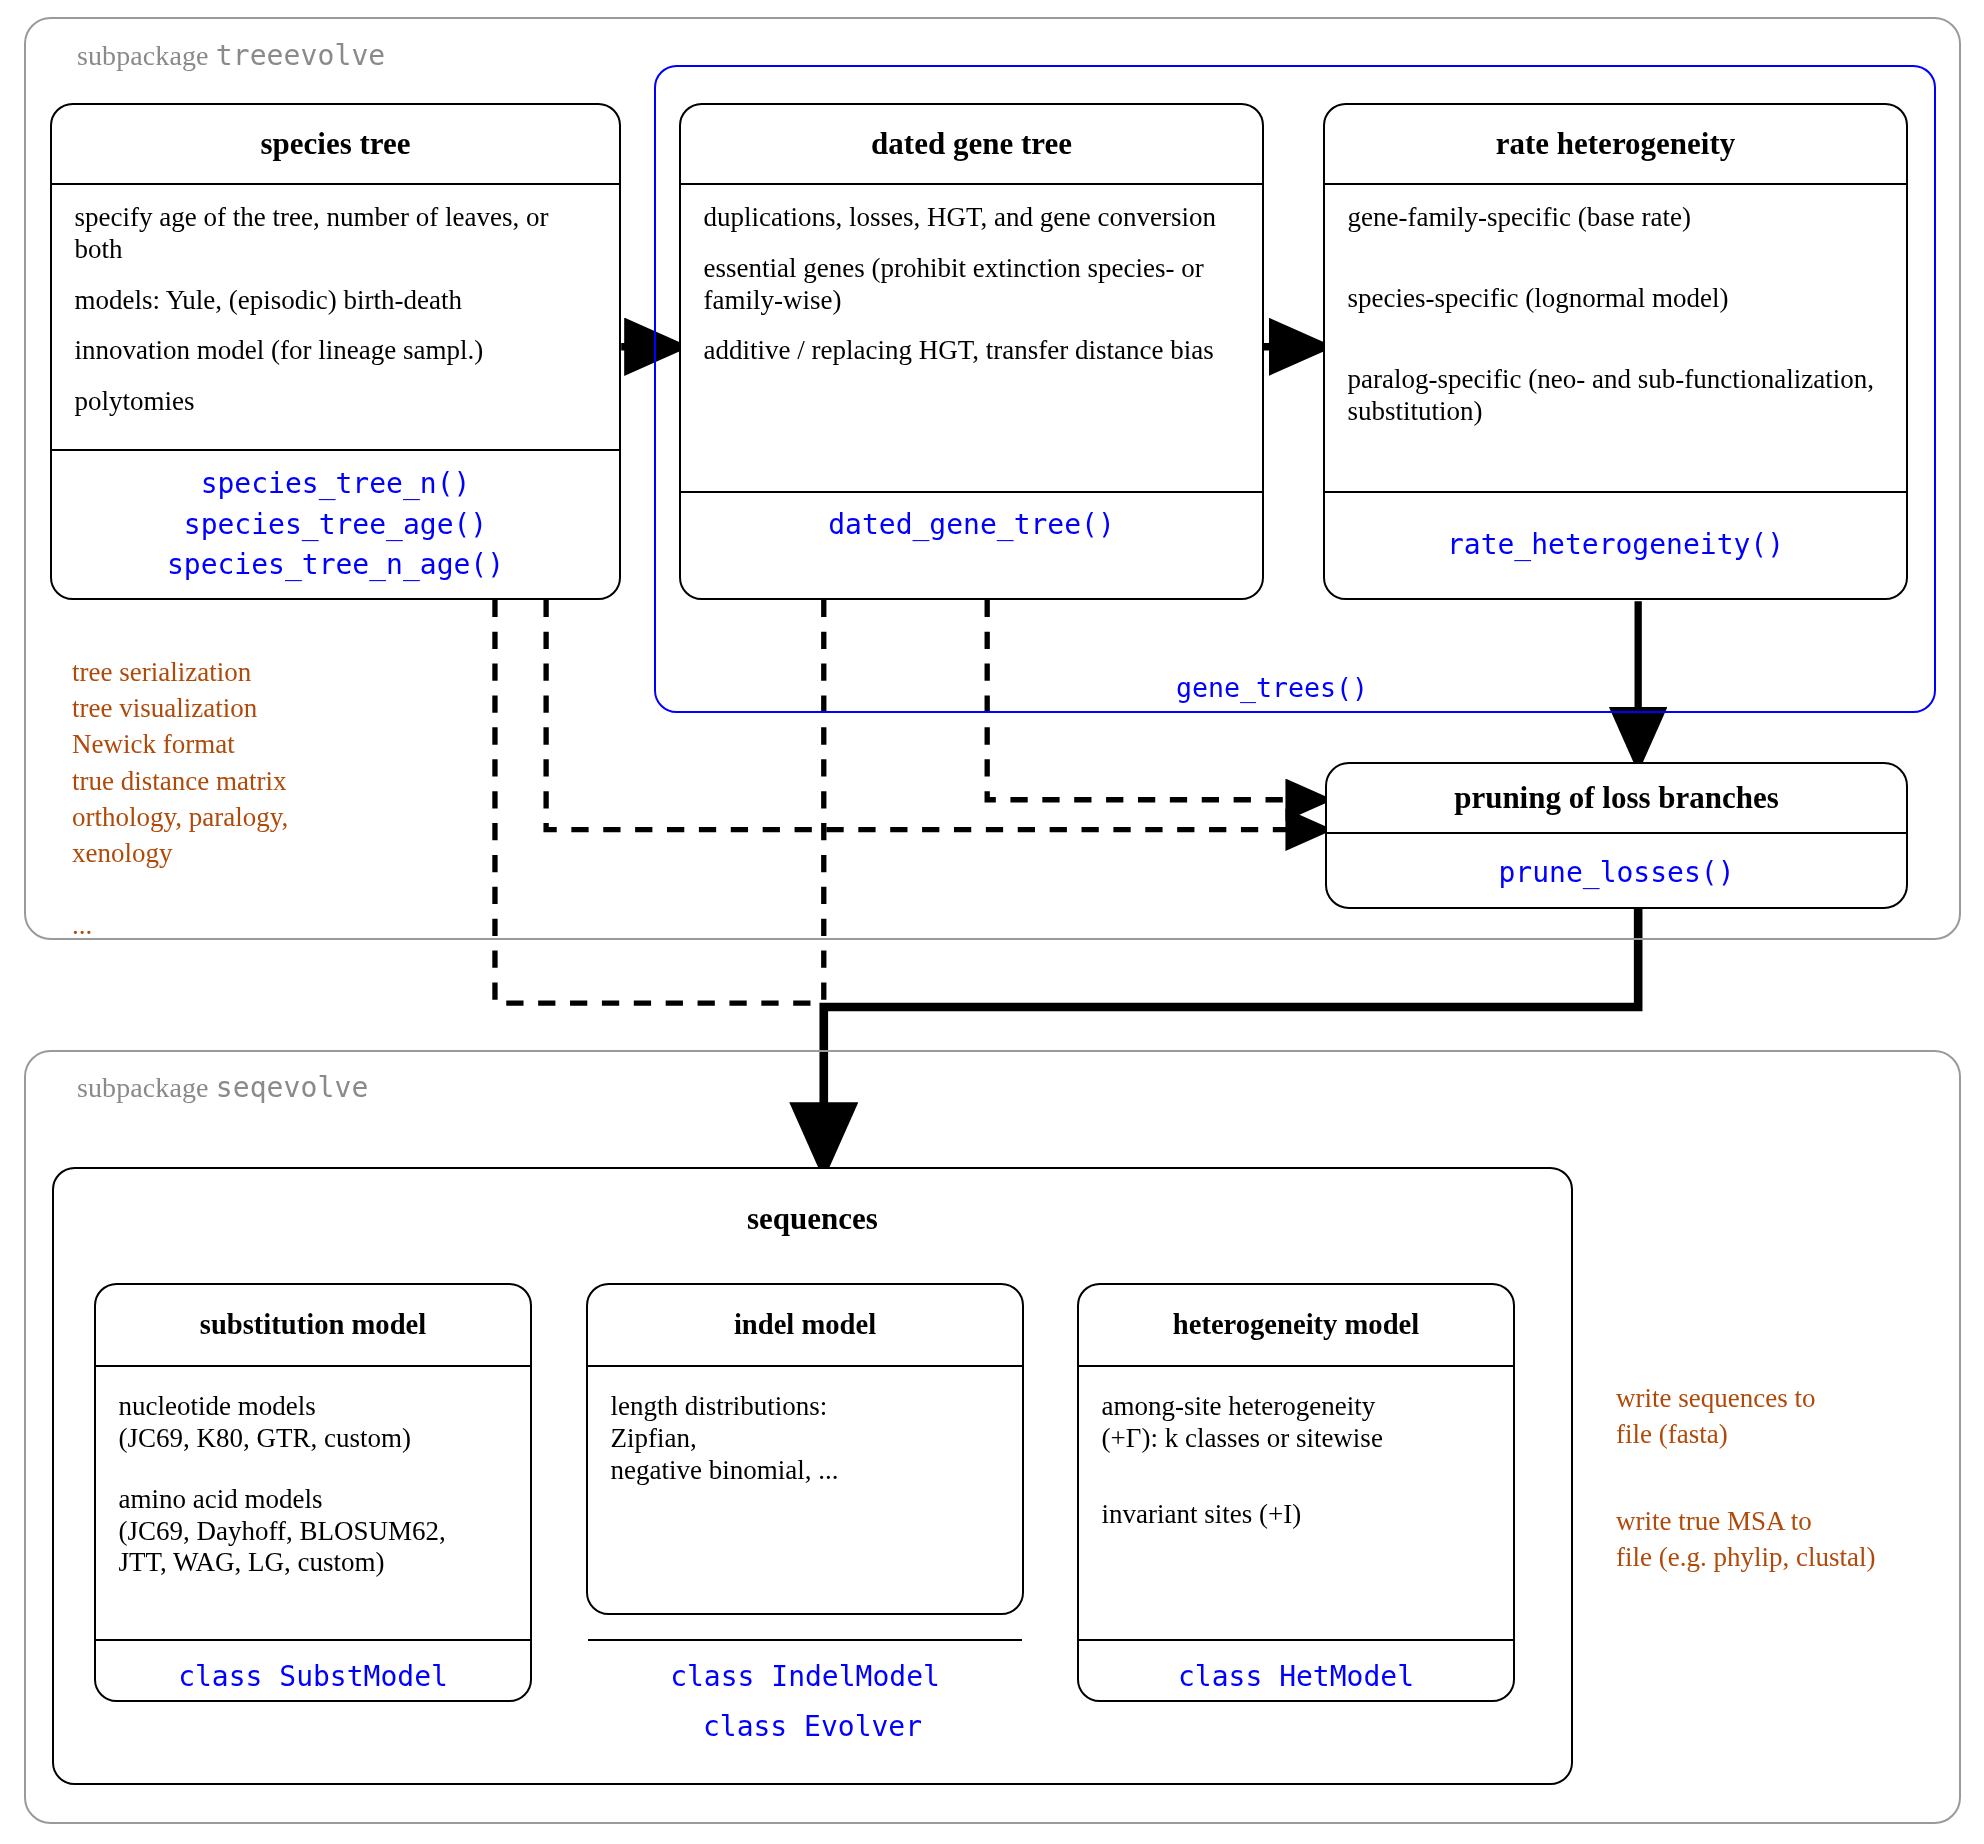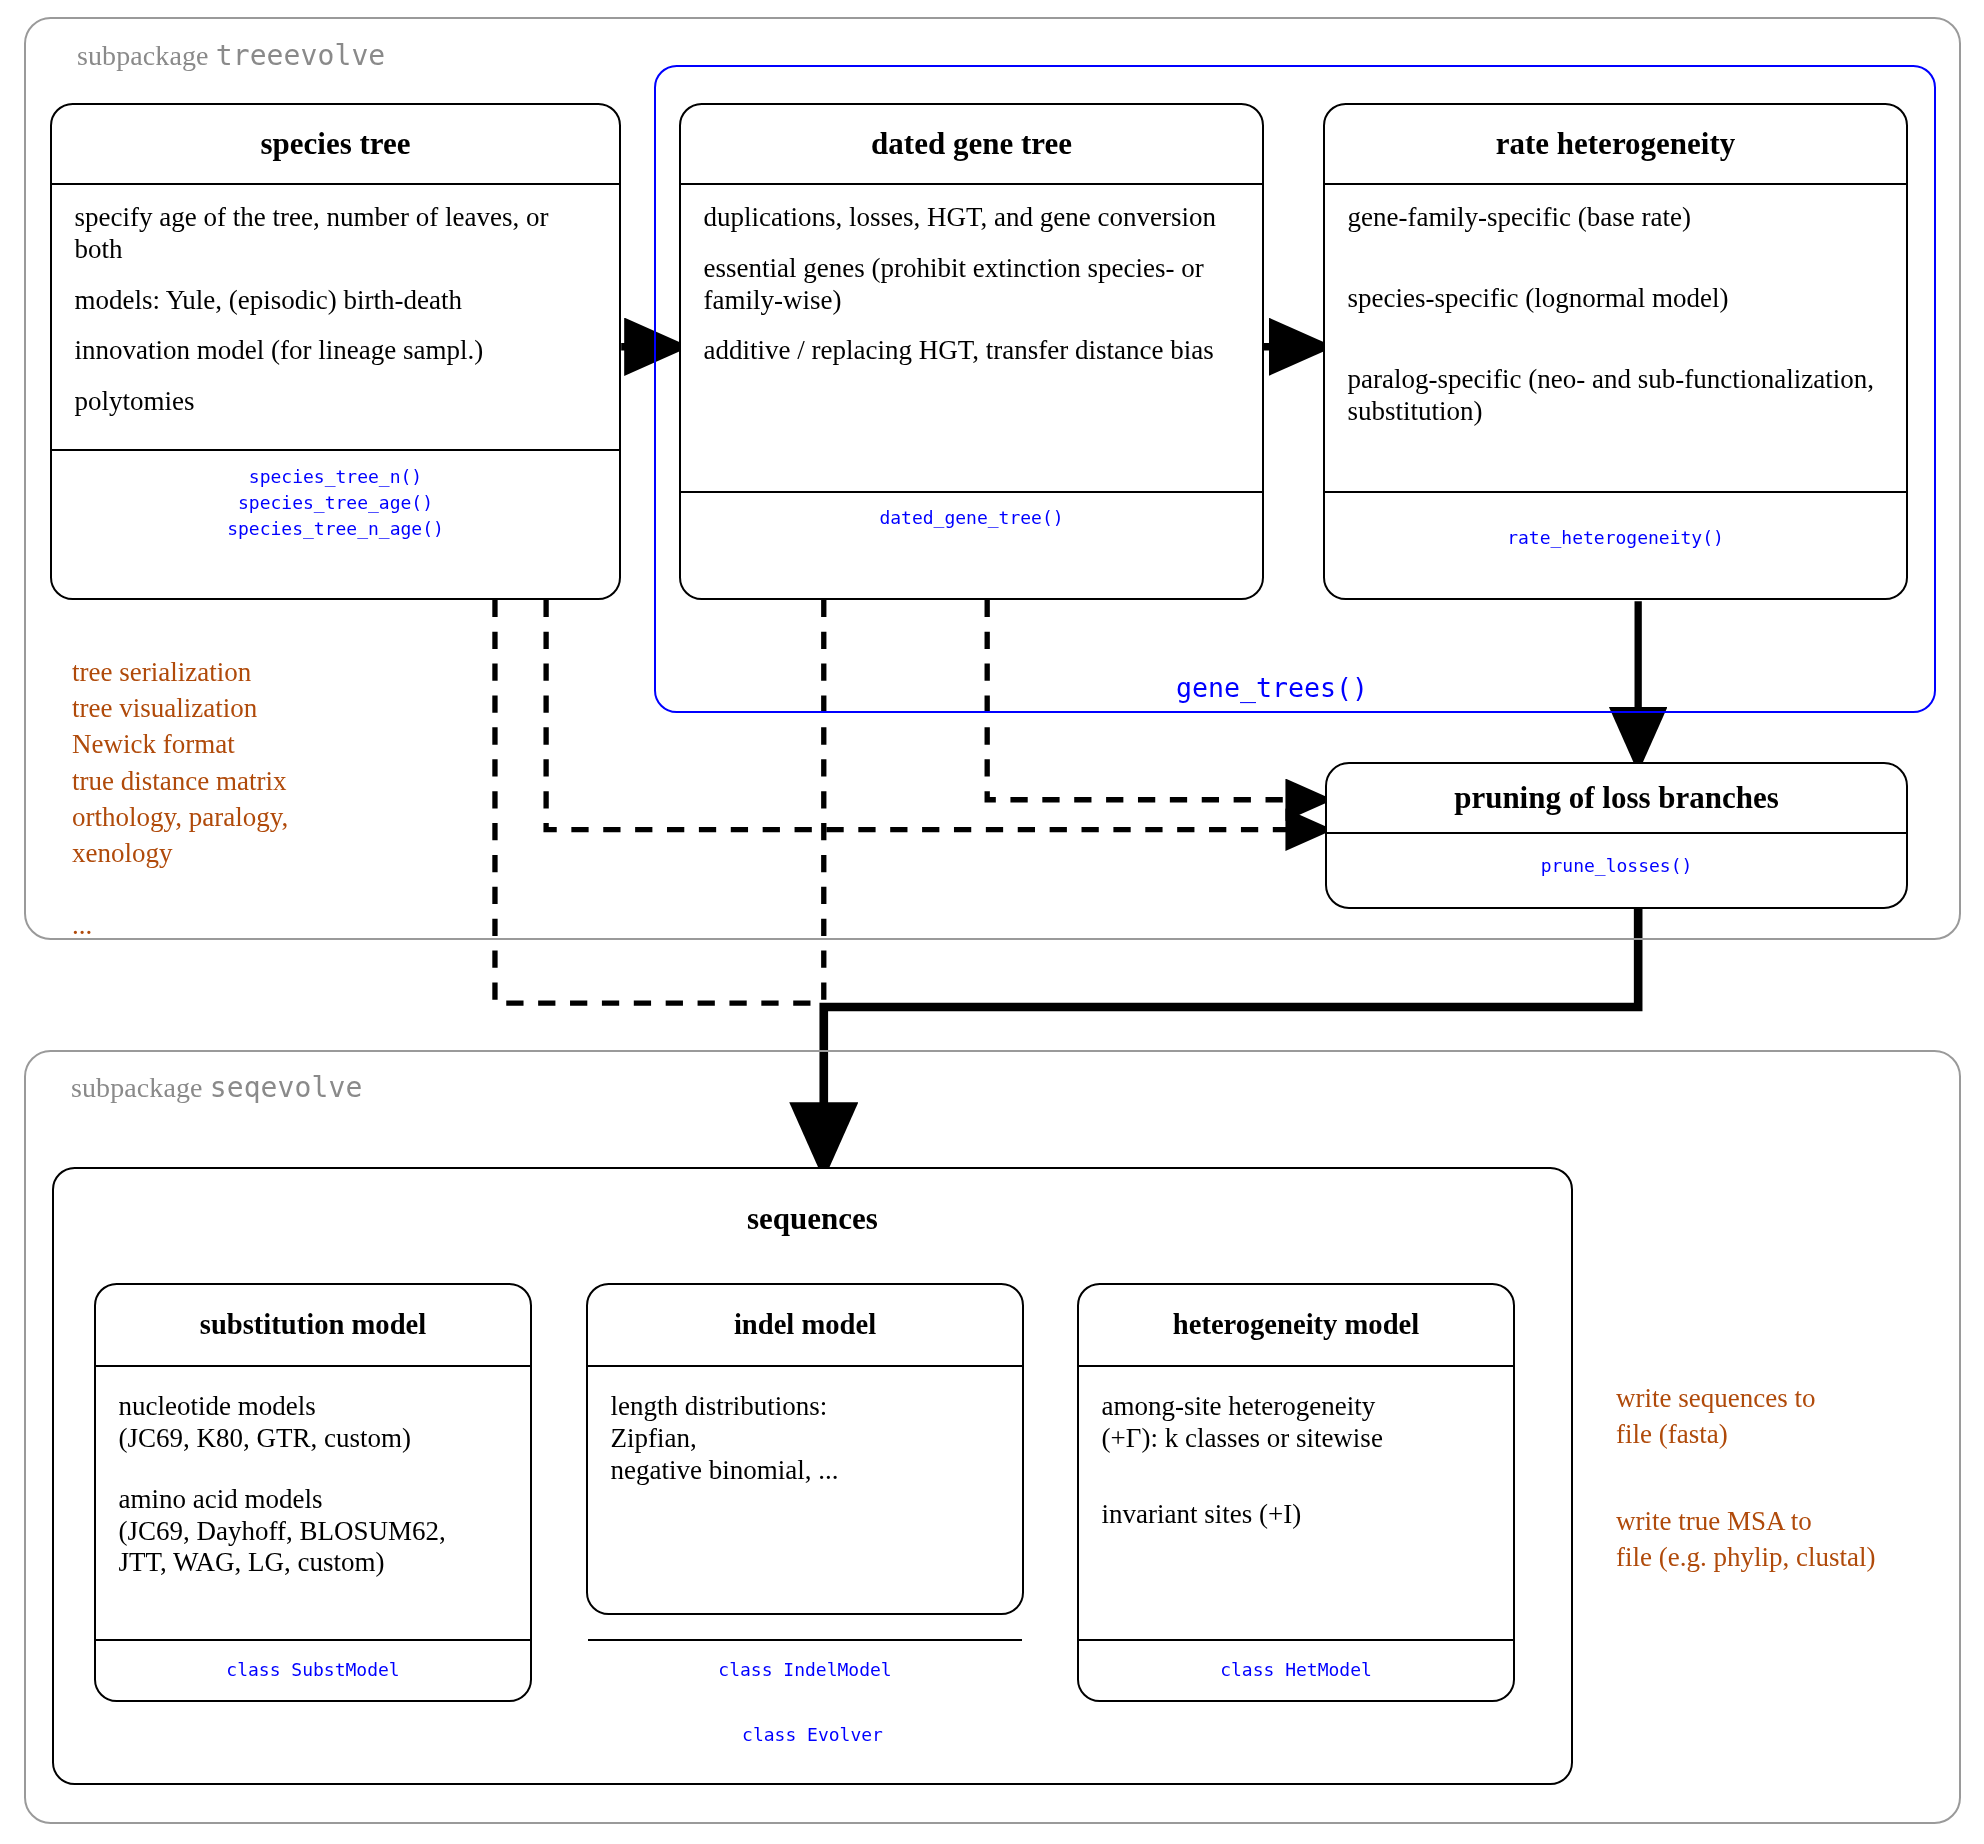--- a/index.html
+++ b/index.html
@@ -5,21 +5,21 @@
 <style>
   html,body{margin:0;padding:0;background:#ffffff;}
   body{font-family:"Liberation Serif", serif;}
   #stage{position:relative;width:1985px;height:1844px;background:#fff;overflow:hidden;}
 
   
   .uml{position:absolute;border:2px solid #000;border-radius:22.6px;background:#fff;box-sizing:border-box;}
   .uml-title{text-align:center;font-weight:bold;font-size:31px;line-height:1.1;color:#000;}
   .divider{height:0;border-top:2.7px solid #000;width:100%;}
   .uml-body{padding:17.3px 22.6px 6.6px 22.6px;box-sizing:border-box;}
-  .uml-foot{text-align:center;font-family:"DejaVu Sans Mono", monospace;color:#0000ff;font-size:18px;line-height:1.45;}
+  .uml-foot{text-align:center;font-family:"DejaVu Sans Mono", monospace;color:#0000ff;font-size:28px;line-height:1.45;}
   .attr{font-size:27px;line-height:1.18;color:#000;margin-bottom:18.6px;}
   .attr:last-child{margin-bottom:0;}
 
   .pkg{position:absolute;border:2px solid #9a9a9a;border-radius:26.6px;background:transparent;box-sizing:border-box;}
   .pkg-label{position:absolute;color:#8a8a8a;font-size:28px;letter-spacing:0.1px;white-space:nowrap;}
   .pkg-label .mono{font-family:"DejaVu Sans Mono", monospace;font-size:28px;}
 
   .bluegroup{position:absolute;border:2px solid #0000ff;border-radius:22.6px;box-sizing:border-box;background:transparent;}
 
   .note{position:absolute;color:#b04a0a;font-size:27px;line-height:1.34;white-space:pre-line;}
@@ -133,21 +133,21 @@
   <div class="note" style="left:72px;top:654px;width:412px;">tree  serialization
 tree visualization
 Newick format
 true distance matrix
 orthology, paralogy,
 xenology
 
 ...</div>
 
   <div class="pkg" style="left:24px;top:1050px;width:1937px;height:774px;"></div>
-  <div class="pkg-label" style="left:71px;top:1071px;">
+  <div class="pkg-label" style="left:77px;top:1071px;">
     <span>subpackage</span>
     <span class="mono">seqevolve</span>
   </div>
 
   <div class="uml" style="left:52px;top:1167px;width:1521px;height:618px;">
     <div style="height:100px;display:flex;align-items:center;justify-content:center;">
       <div class="uml-title">sequences</div>
     </div>
     <div class="uml-foot" style="position:absolute;left:0;right:0;bottom:35px;">class Evolver</div>
   </div>

